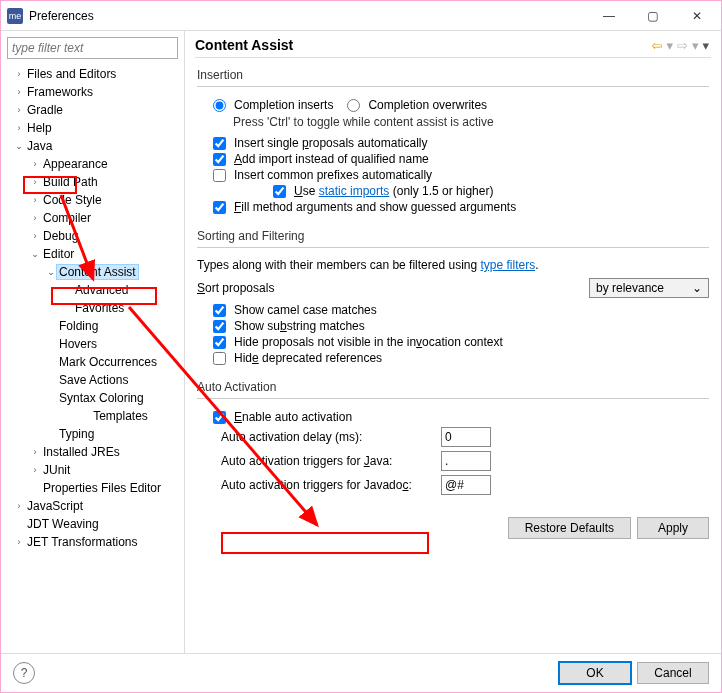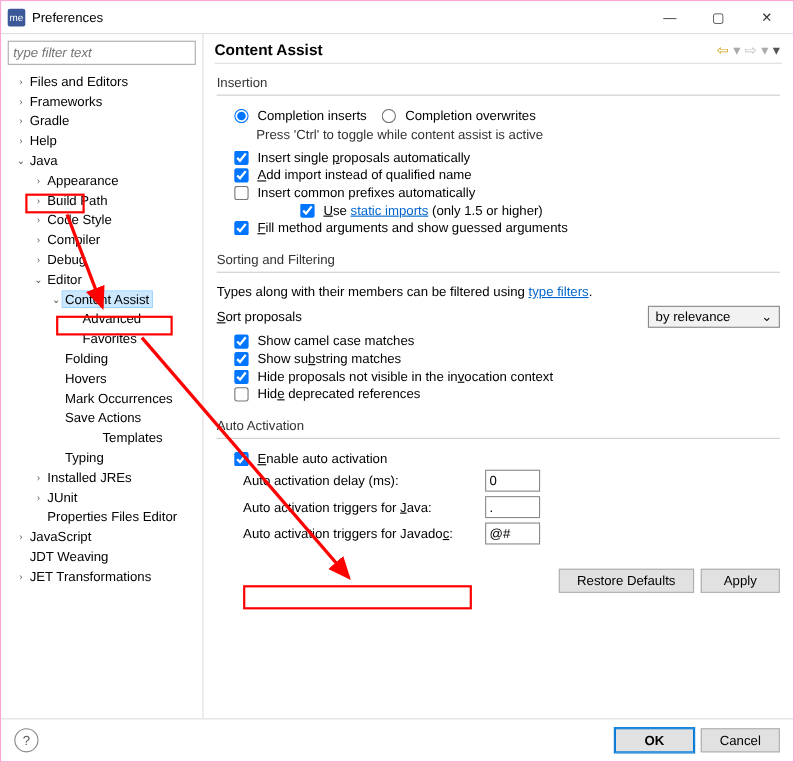--- a/index.html
+++ b/index.html
@@ -32,21 +32,21 @@
     .ul { text-decoration: underline; }
     .link { color: #0066cc; text-decoration: underline; }
     .hint { color: #333; margin-left: 36px; margin-top: 2px; margin-bottom: 6px; }
     .field-row { display: flex; align-items: center; padding: 2px 0; }
     .field-row .lbl { margin-left: 24px; width: 220px; }
     .text-input { border: 1px solid #888; padding: 1px 3px; width: 50px; height: 20px; }
     .select { border: 1px solid #888; background: #f2f2f2; padding: 1px 6px; height: 20px; display: flex; align-items: center; justify-content: space-between; width: 120px; }
     .sort-row { display: flex; align-items: center; justify-content: space-between; margin-top: 4px; }
     .btn-row { display: flex; justify-content: flex-end; gap: 6px; padding: 10px 12px 0 12px; }
     .btn { border: 1px solid #adadad; background: #e1e1e1; padding: 3px 16px; min-width: 72px; text-align: center; }
-    .btn.primary { border: 1px solid #0078d7; outline: 1px solid #0078d7; font-weight: bold; }
+    .btn.primary { border: 1px solid #0078d7; outline: 1px solid #0078d7; }
     .footer { display: flex; align-items: center; justify-content: space-between; padding: 8px 12px; }
     .help-icon { width: 22px; height: 22px; border: 1px solid #888; border-radius: 50%; display: flex; align-items: center; justify-content: center; color: #555; }
     
     .hb { position: absolute; border: 2px solid #ff0000; pointer-events: none; }
     .arrow-svg { position: absolute; pointer-events: none; }
   </style>
 </head>
 <body>
 
 <div class="window">
@@ -128,20 +128,24 @@
             <span class="exp"></span>
             <span class="label">Hovers</span>
           </div>
           <div class="tree-item" style="padding-left: 40px;">
             <span class="exp"></span>
             <span class="label">Mark Occurrences</span>
           </div>
           <div class="tree-item" style="padding-left: 40px;">
             <span class="exp"></span>
             <span class="label">Save Actions</span>
+          </div>
+          <div class="tree-item" style="padding-left: 40px;">
+            <span class="exp"></span>
+            <span class="label">Syntax Coloring</span>
           </div>
           <div class="tree-item" style="padding-left: 40px; justify-content: center;">
             <span class="exp"></span>
             <span class="label">Templates</span>
           </div>
           <div class="tree-item" style="padding-left: 40px;">
             <span class="exp"></span>
             <span class="label">Typing</span>
           </div>
           <div class="tree-item" style="padding-left: 24px;">

